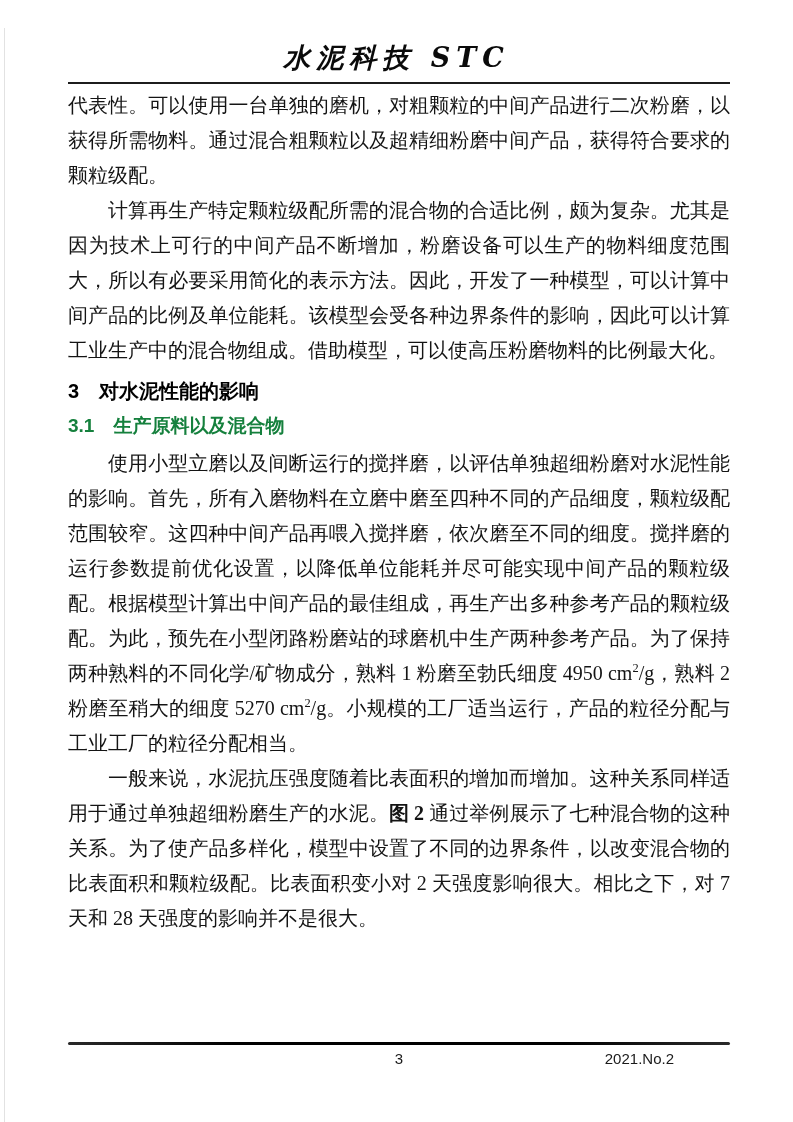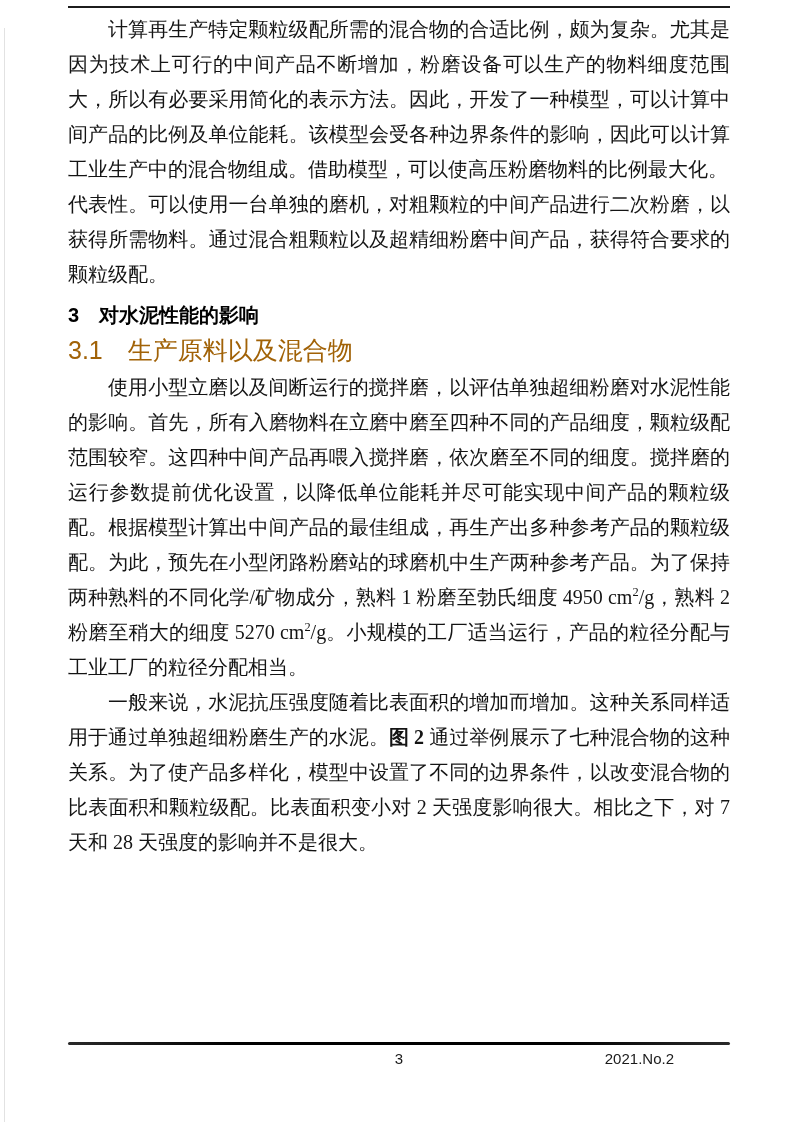--- a/index.html
+++ b/index.html
@@ -48,26 +48,26 @@
     font-family:"Liberation Sans","DejaVu Sans",sans-serif;
     font-weight:bold;
     font-size:20px;
     line-height:30px;
     margin:8px 0 6px 0;
     text-align:left;
     color:#000;
   }
   .heading2{
     font-family:"Liberation Sans","DejaVu Sans",sans-serif;
-    font-weight:normal;
-    font-size:25px;
+    font-weight:bold;
+    font-size:19px;
     line-height:28px;
     margin:6px 0 6px 0;
     text-align:left;
-    color:#a16207;
+    color:#15803d;
   }
   .footer{
     position:absolute;
     left:68px;right:63px;top:1042px;
   }
   .footer-rule{
     height:3px;
     background:linear-gradient(to right,#2a2a2a 0%,#000 25%,#000 75%,#2a2a2a 100%);
     border-radius:2px;
   }
@@ -85,26 +85,29 @@
   .issue-label{
     position:absolute;right:56px;
   }
 </style>
 </head>
 <body>
 
 <div class="page">
   <div class="page-edge"></div>
 
+  <div class="header">
+    <div class="journal-title">水泥科技 STC</div>
+  </div>
   <div class="header-rule"></div>
 
   <div class="doc-body">
 
-  <p class="para indent"><span>计算再生产特定颗粒级配所需的混合物的合适比例，颇为复杂。尤其是因为技术上可行的中间产品不断增加，粉磨设备可以生产的物料细度范围大，所以有必要采用简化的表示方法。因此，开发了一种模型，可以计算中间产品的比例及单位能耗。该模型会受各种边界条件的影响，因此可以计算工业生产中的混合物组成。借助模型，可以使高压粉磨物料的比例最大化。</span></p>
-      <p class="para"><span>代表性。可以使用一台单独的磨机，对粗颗粒的中间产品进行二次粉磨，以获得所需物料。通过混合粗颗粒以及超精细粉磨中间产品，获得符合要求的颗粒级配。</span></p>
+  <p class="para"><span>代表性。可以使用一台单独的磨机，对粗颗粒的中间产品进行二次粉磨，以获得所需物料。通过混合粗颗粒以及超精细粉磨中间产品，获得符合要求的颗粒级配。</span></p>
+      <p class="para indent"><span>计算再生产特定颗粒级配所需的混合物的合适比例，颇为复杂。尤其是因为技术上可行的中间产品不断增加，粉磨设备可以生产的物料细度范围大，所以有必要采用简化的表示方法。因此，开发了一种模型，可以计算中间产品的比例及单位能耗。该模型会受各种边界条件的影响，因此可以计算工业生产中的混合物组成。借助模型，可以使高压粉磨物料的比例最大化。</span></p>
       <div class="heading1">3　对水泥性能的影响</div>
       <div class="heading2">3.1　生产原料以及混合物</div>
       <p class="para indent"><span>使用小型立磨以及间断运行的搅拌磨，以评估单独超细粉磨对水泥性能的影响。首先，所有入磨物料在立磨中磨至四种不同的产品细度，颗粒级配范围较窄。这四种中间产品再喂入搅拌磨，依次磨至不同的细度。搅拌磨的运行参数提前优化设置，以降低单位能耗并尽可能实现中间产品的颗粒级配。根据模型计算出中间产品的最佳组成，再生产出多种参考产品的颗粒级配。为此，预先在小型闭路粉磨站的球磨机中生产两种参考产品。为了保持两种熟料的不同化学/矿物成分，熟料 1 粉磨至勃氏细度 4950 cm</span><sup>2</sup><span>/g，熟料 2 粉磨至稍大的细度 5270 cm</span><sup>2</sup><span>/g。小规模的工厂适当运行，产品的粒径分配与工业工厂的粒径分配相当。</span></p>
       <p class="para indent"><span>一般来说，水泥抗压强度随着比表面积的增加而增加。这种关系同样适用于通过单独超细粉磨生产的水泥。</span><b>图 2</b><span> 通过举例展示了七种混合物的这种关系。为了使产品多样化，模型中设置了不同的边界条件，以改变混合物的比表面积和颗粒级配。比表面积变小对 2 天强度影响很大。相比之下，对 7 天和 28 天强度的影响并不是很大。</span></p>
     </div>
 
   <div class="footer">
     <div class="footer-rule"></div>
     <div class="footer-row">
       <span class="page-number">3</span>

